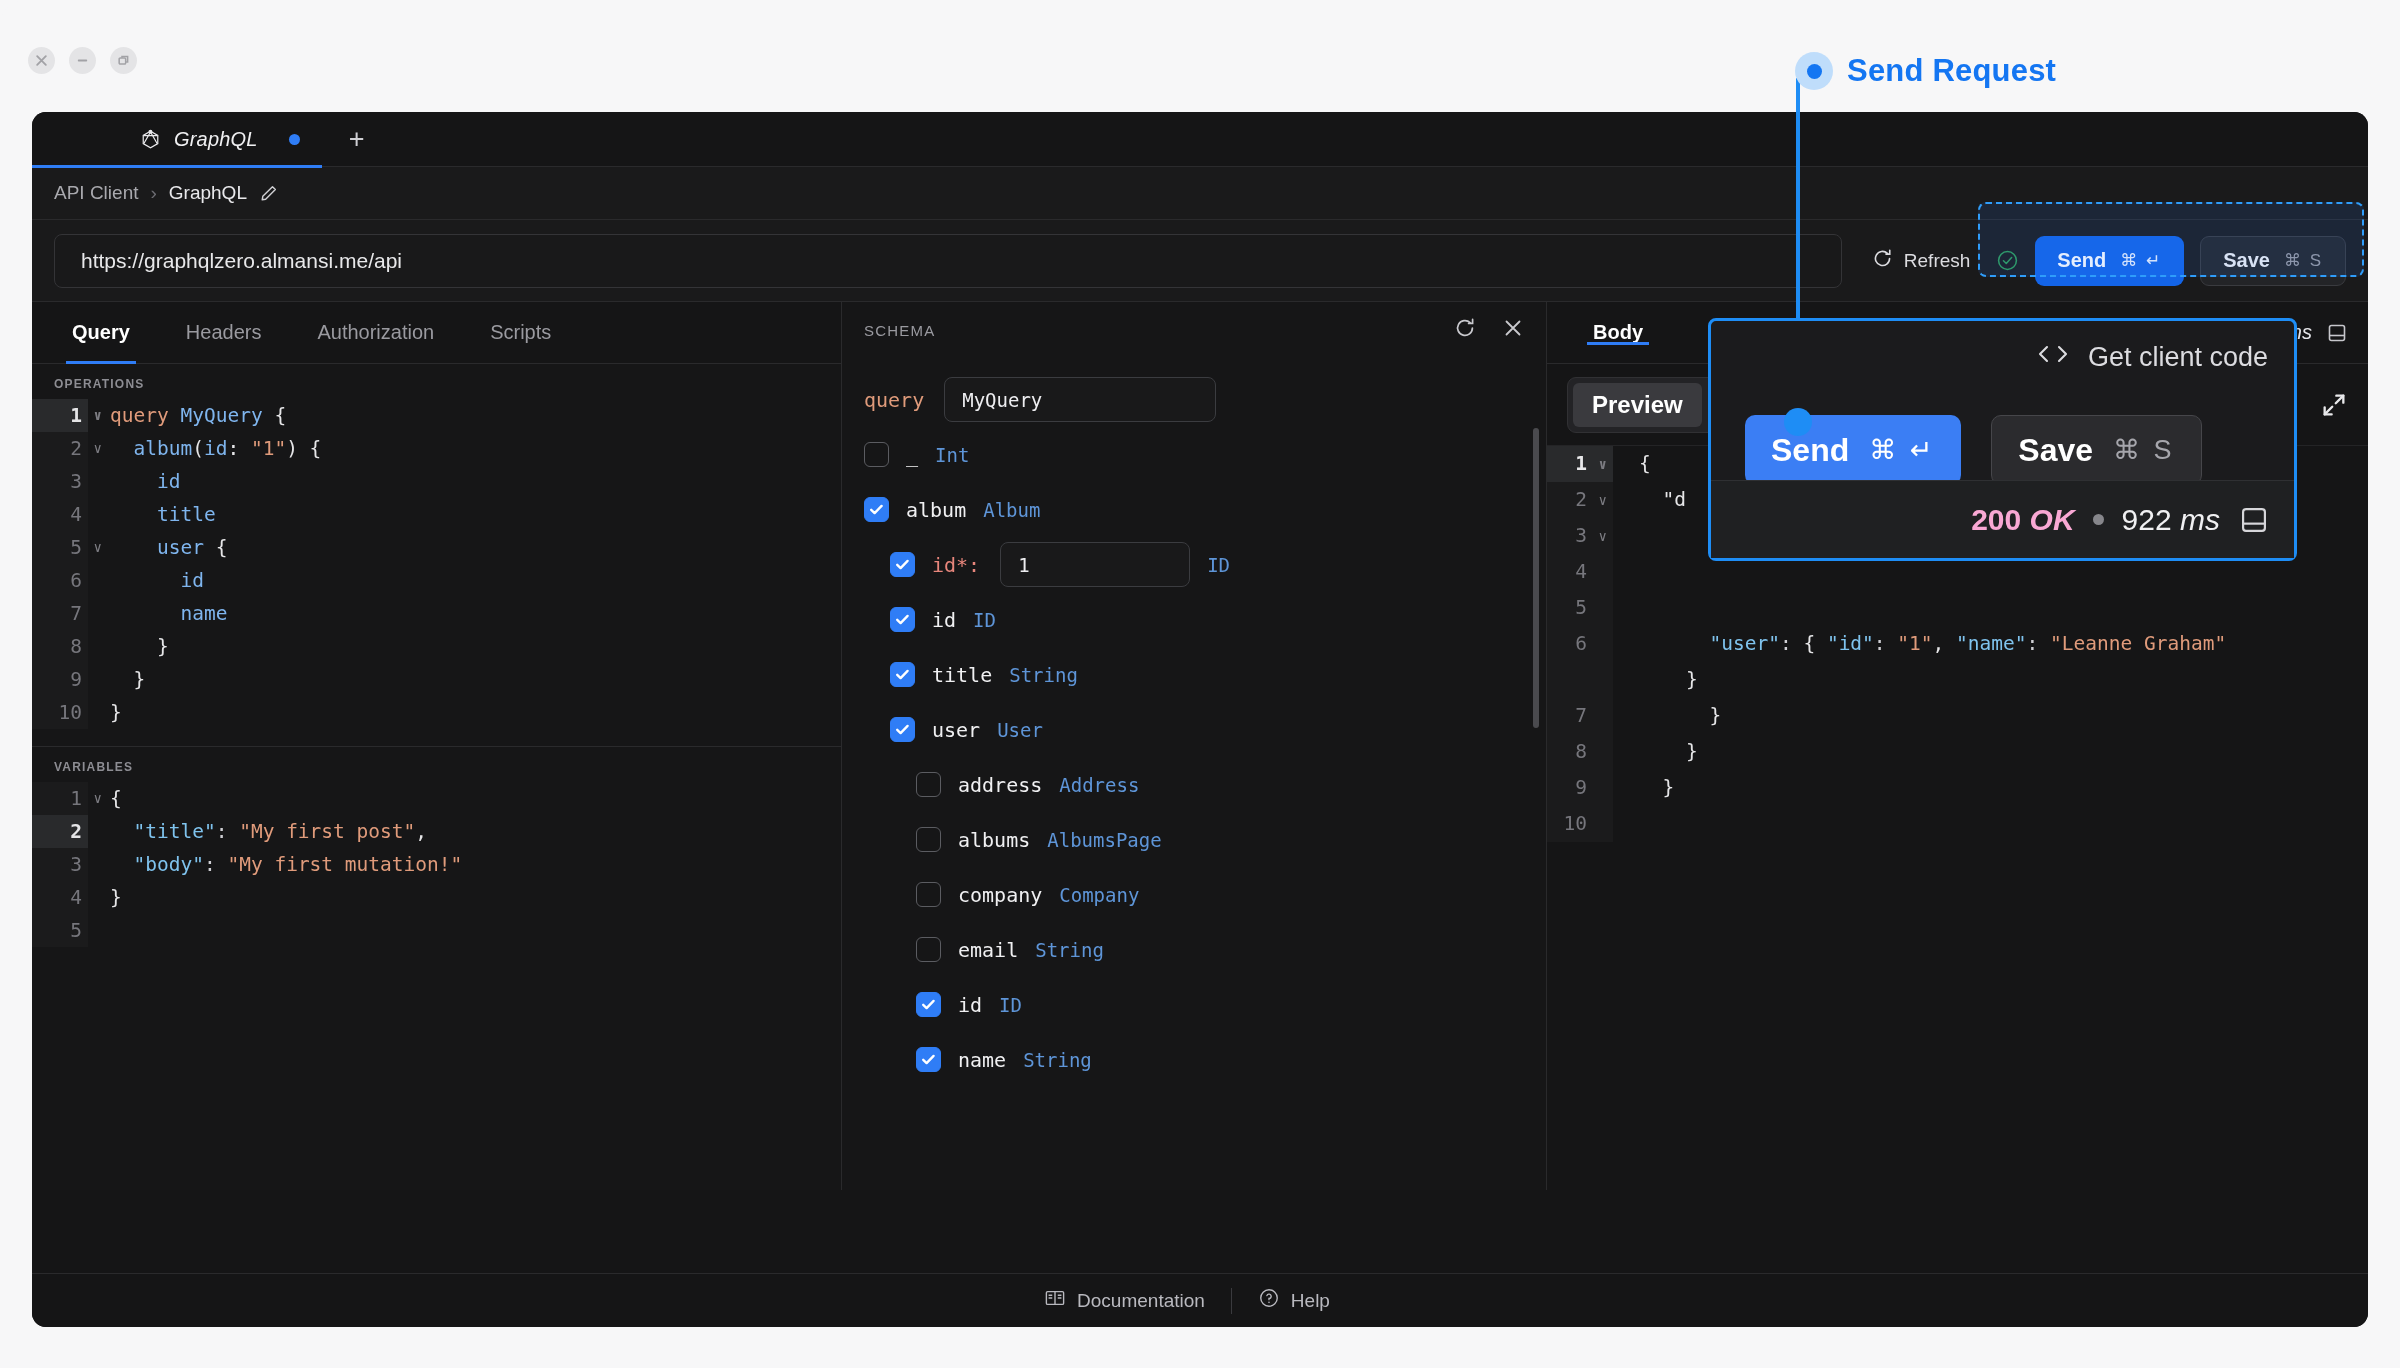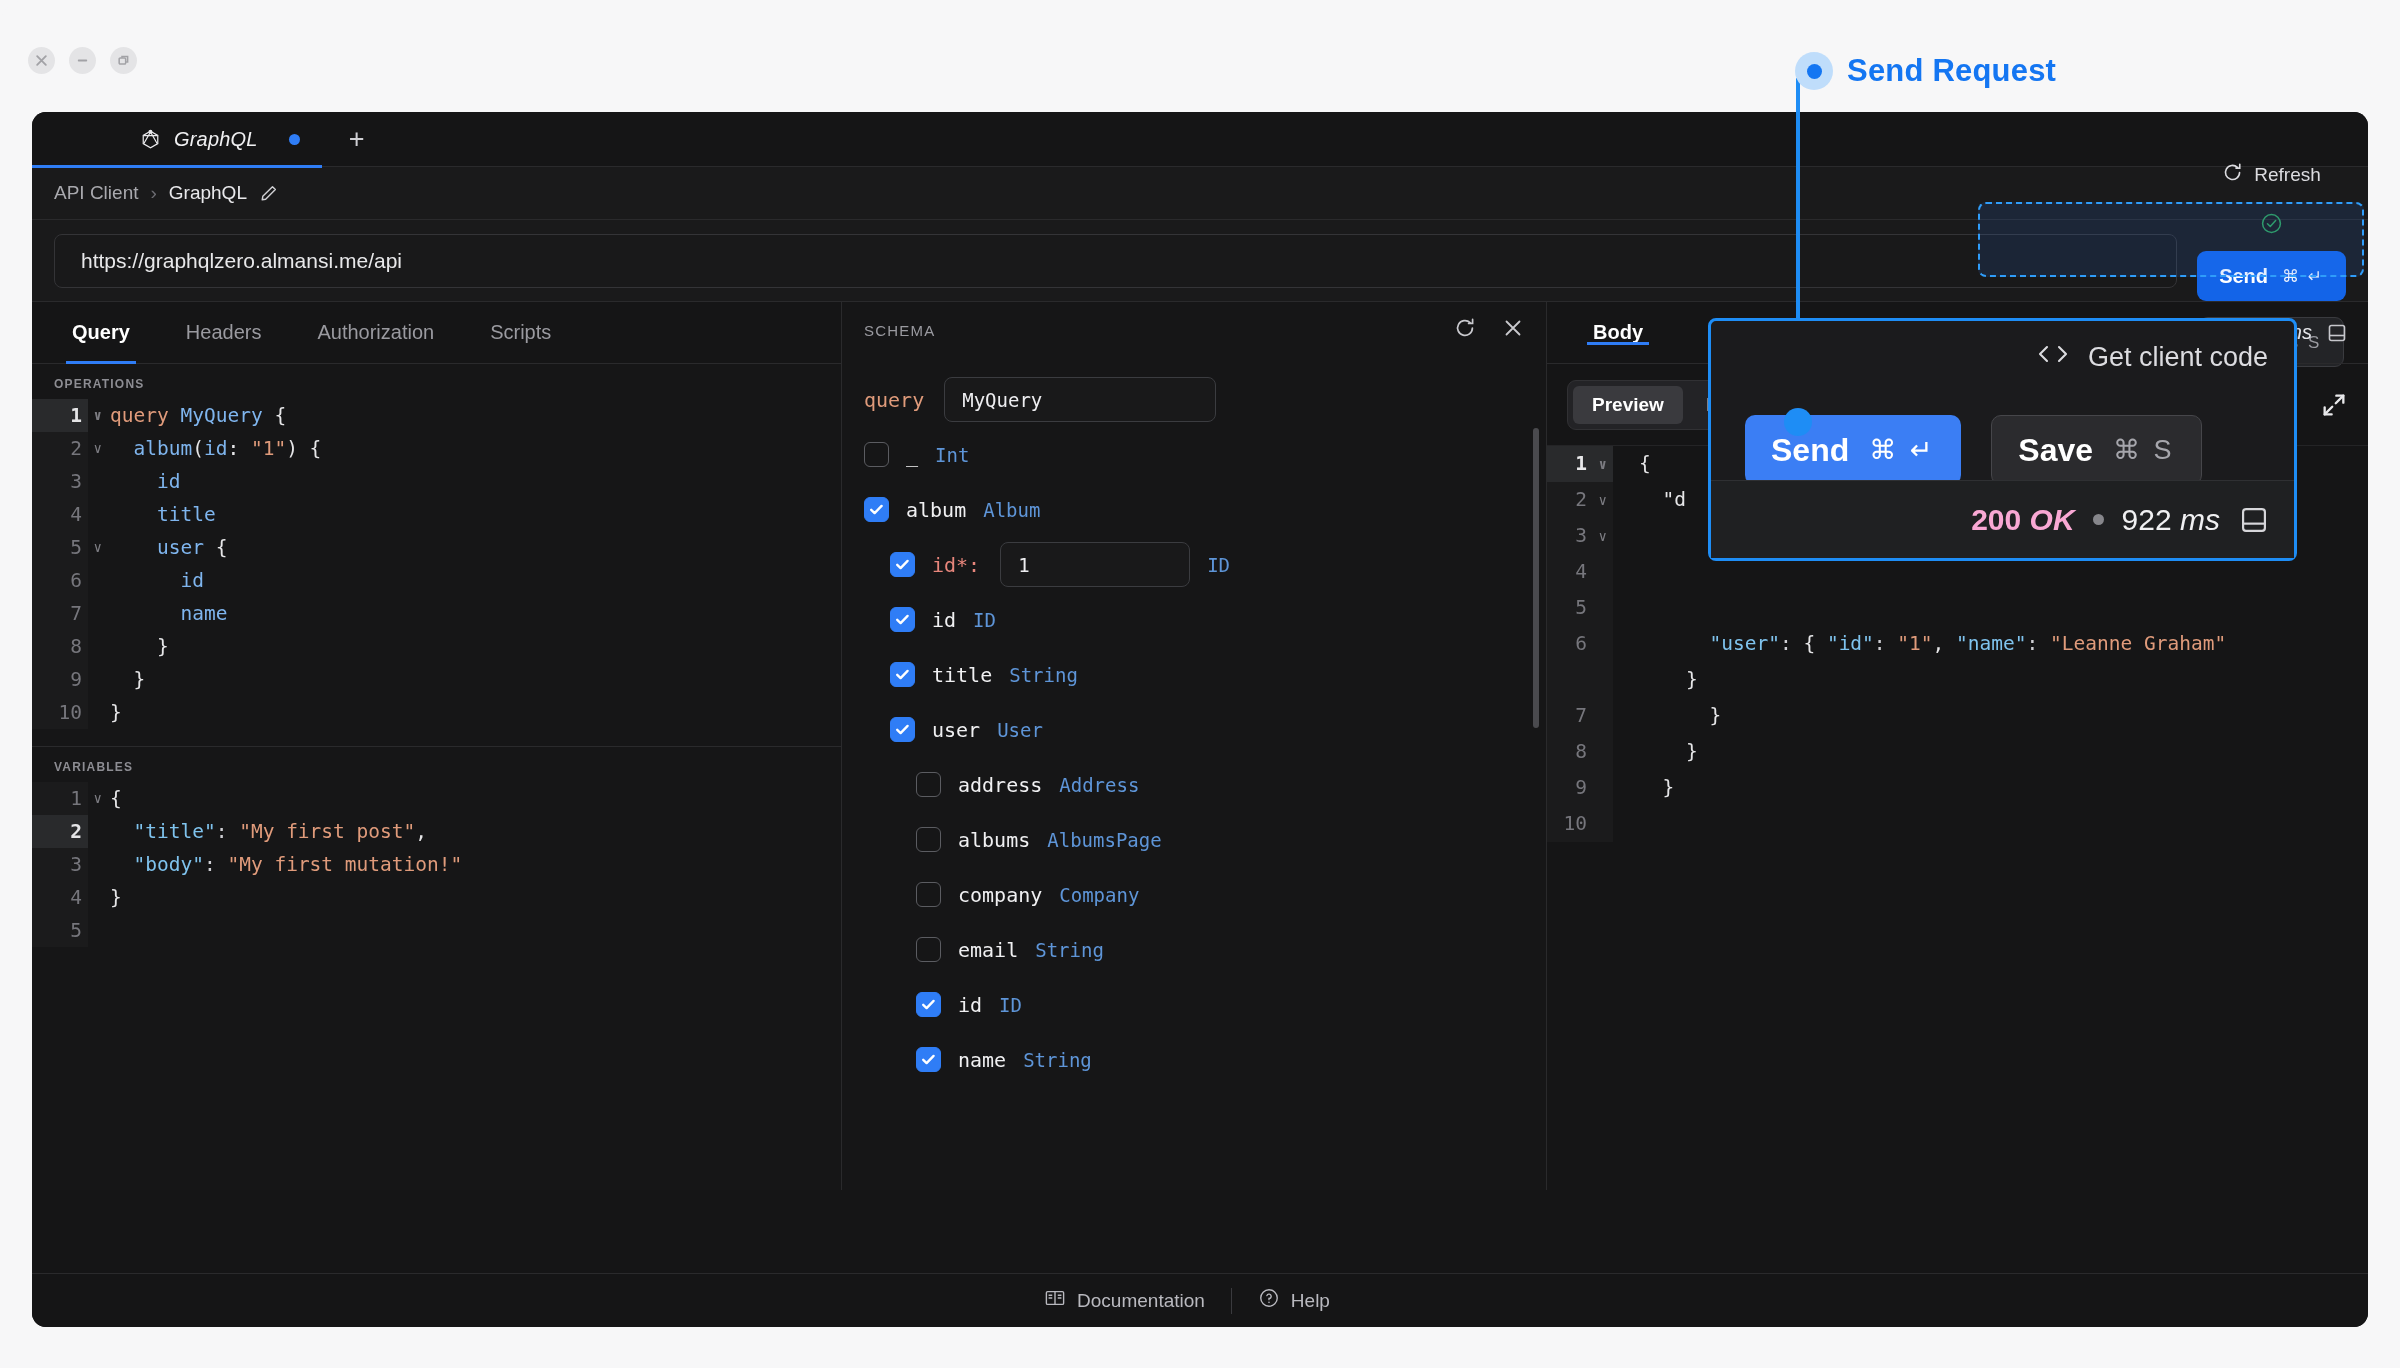--- a/index.html
+++ b/index.html
@@ -93,21 +93,21 @@
     border-bottom: 1px solid #2a2a2c;
     position: relative;
   }
   .url-field {
     flex: 1; height: 54px; border: 1px solid #343437; border-radius: 8px;
     background: #19191a;
     display: flex; align-items: center; padding: 0 26px;
     font-size: 21px; color: #e8e8ea;
     min-width: 0;
   }
-  .url-actions { display: flex; align-items: center; gap: 16px; margin-left: 20px; flex-direction: column; }
+  .url-actions { display: flex; align-items: center; gap: 16px; margin-left: 20px; }
   .refresh-btn {
     display: flex; align-items: center; gap: 11px;
     font-size: 19px; color: #dcdce0; padding: 8px 10px;
   }
   .ok-check { color: #2e9e58; display: flex; }
   .send-btn {
     background: #1364e8; color: #fff; border-radius: 9px;
     height: 50px; padding: 0 22px;
     display: flex; align-items: center; gap: 14px;
     font-size: 20px; font-weight: 600;
@@ -217,21 +217,21 @@
   .st-ms em { font-style: italic; }
 
   .resp-sub {
     height: 82px; display: flex; align-items: center; padding: 0 20px; gap: 0;
     border-bottom: 1px solid #242426;
   }
   .segctl {
     background: #232326; border: 1px solid #313134; border-radius: 9px;
     display: flex; padding: 5px; gap: 4px;
   }
-  .seg { padding: 8px 19px; border-radius: 6px; font-size: 19px; color: #a6a6ac; }
+  .seg { padding: 8px 19px; border-radius: 6px; font-size: 24px; color: #a6a6ac; }
   .seg.on { background: #3a3a3e; color: #fff; font-weight: 600; }
   .expand-btn { margin-left: auto; color: #e8e8ea; display: flex; }
 
   .resp-code { display: flex; font-family: "DejaVu Sans Mono", monospace; font-size: 19.5px; line-height: 36px; }
   .resp-gutter { width: 66px; flex: none; background: #1b1b1c; color: #76767c; text-align: right; position: relative;}
   .resp-gutter .ln { padding-right: 26px; position: relative; }
   .resp-gutter .ln.hl { background: #292a2c; color: #e8e8ea; font-weight: 700; }
   .resp-gutter .ln .fold { position: absolute; right: 6px; top: 0; color: #7c7c82; font-size: 14px; }
   .resp-area { padding-left: 26px; white-space: pre; }
 

